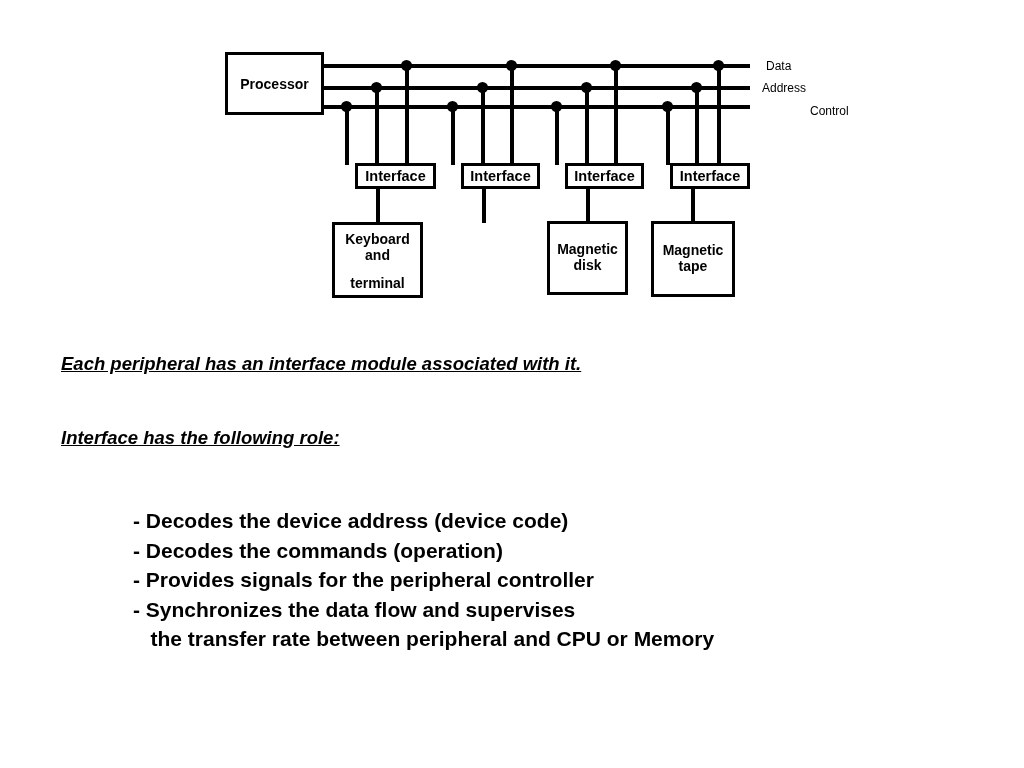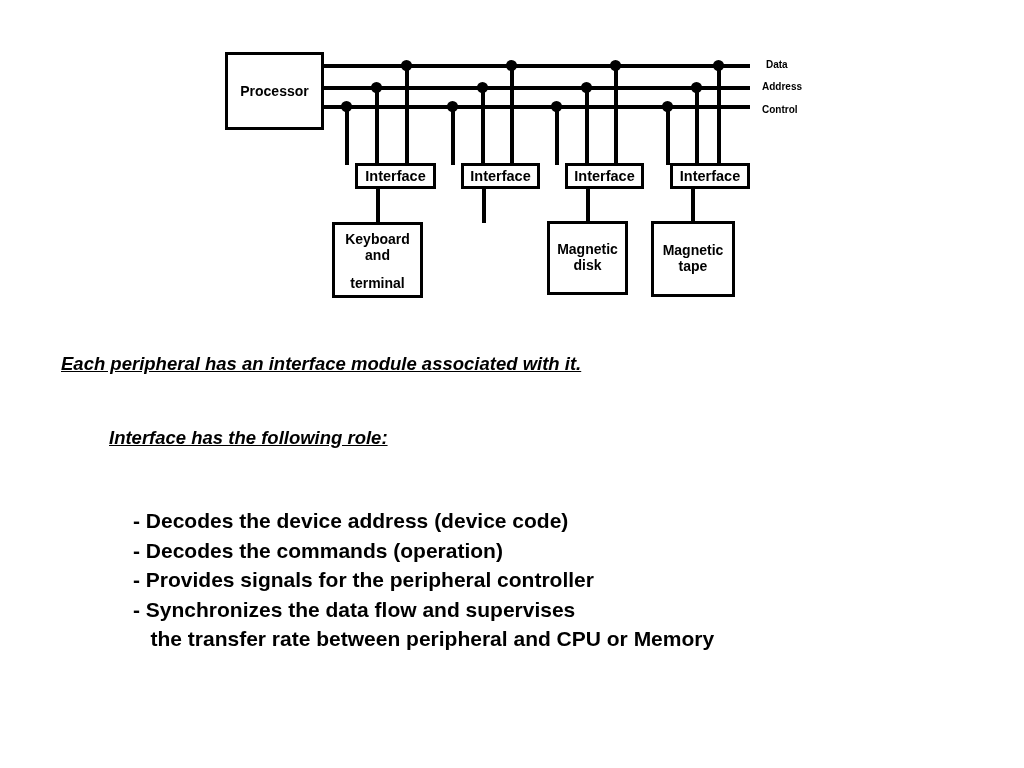--- a/index.html
+++ b/index.html
@@ -37,21 +37,21 @@
     text-align: center;
     font-weight: bold;
     color: #000000;
     z-index: 5;
   }
 
   .processor-box {
     left: 225px;
     top: 52px;
     width: 99px;
-    height: 78px;
+    height: 63px;
     font-size: 14px;
   }
 
   .iface-box {
     top: 163px;
     height: 26px;
     font-size: 14.5px;
     z-index: 6;
     margin-left: 16px;
   }
@@ -112,41 +112,41 @@
     position: absolute;
     width: 4px;
     background: #000000;
     z-index: 3;
   }
 
   
   .bus-label {
     position: absolute;
     left: 762px;
-    font-size: 10px;
-    font-weight: bold;
+    font-size: 12px;
+    font-weight: normal;
     white-space: nowrap;
     color: #000000;
   }
   .bus-label-data    { top: 59px; left: 766px; }
   .bus-label-address { top: 81px; }
-  .bus-label-control { top: 104px; }
+  .bus-label-control { top: 104px; margin-left: 48px; }
 
   
   .prose {
     position: absolute;
     font-weight: bold;
     font-style: italic;
     font-size: 18.5px;
     color: #000000;
     white-space: nowrap;
     text-decoration: underline;
   }
   .prose-1 { left: 61px; top: 353px; }
-  .prose-2 { left: 61px; top: 427px; text-decoration: underline; margin-left: 48px; }
+  .prose-2 { left: 61px; top: 427px; text-decoration: underline; }
 
   .bullets {
     position: absolute;
     left: 133px;
     top: 506px;
     font-size: 21px;
     font-weight: bold;
     line-height: 29.5px;
     color: #000000;
     white-space: nowrap;

